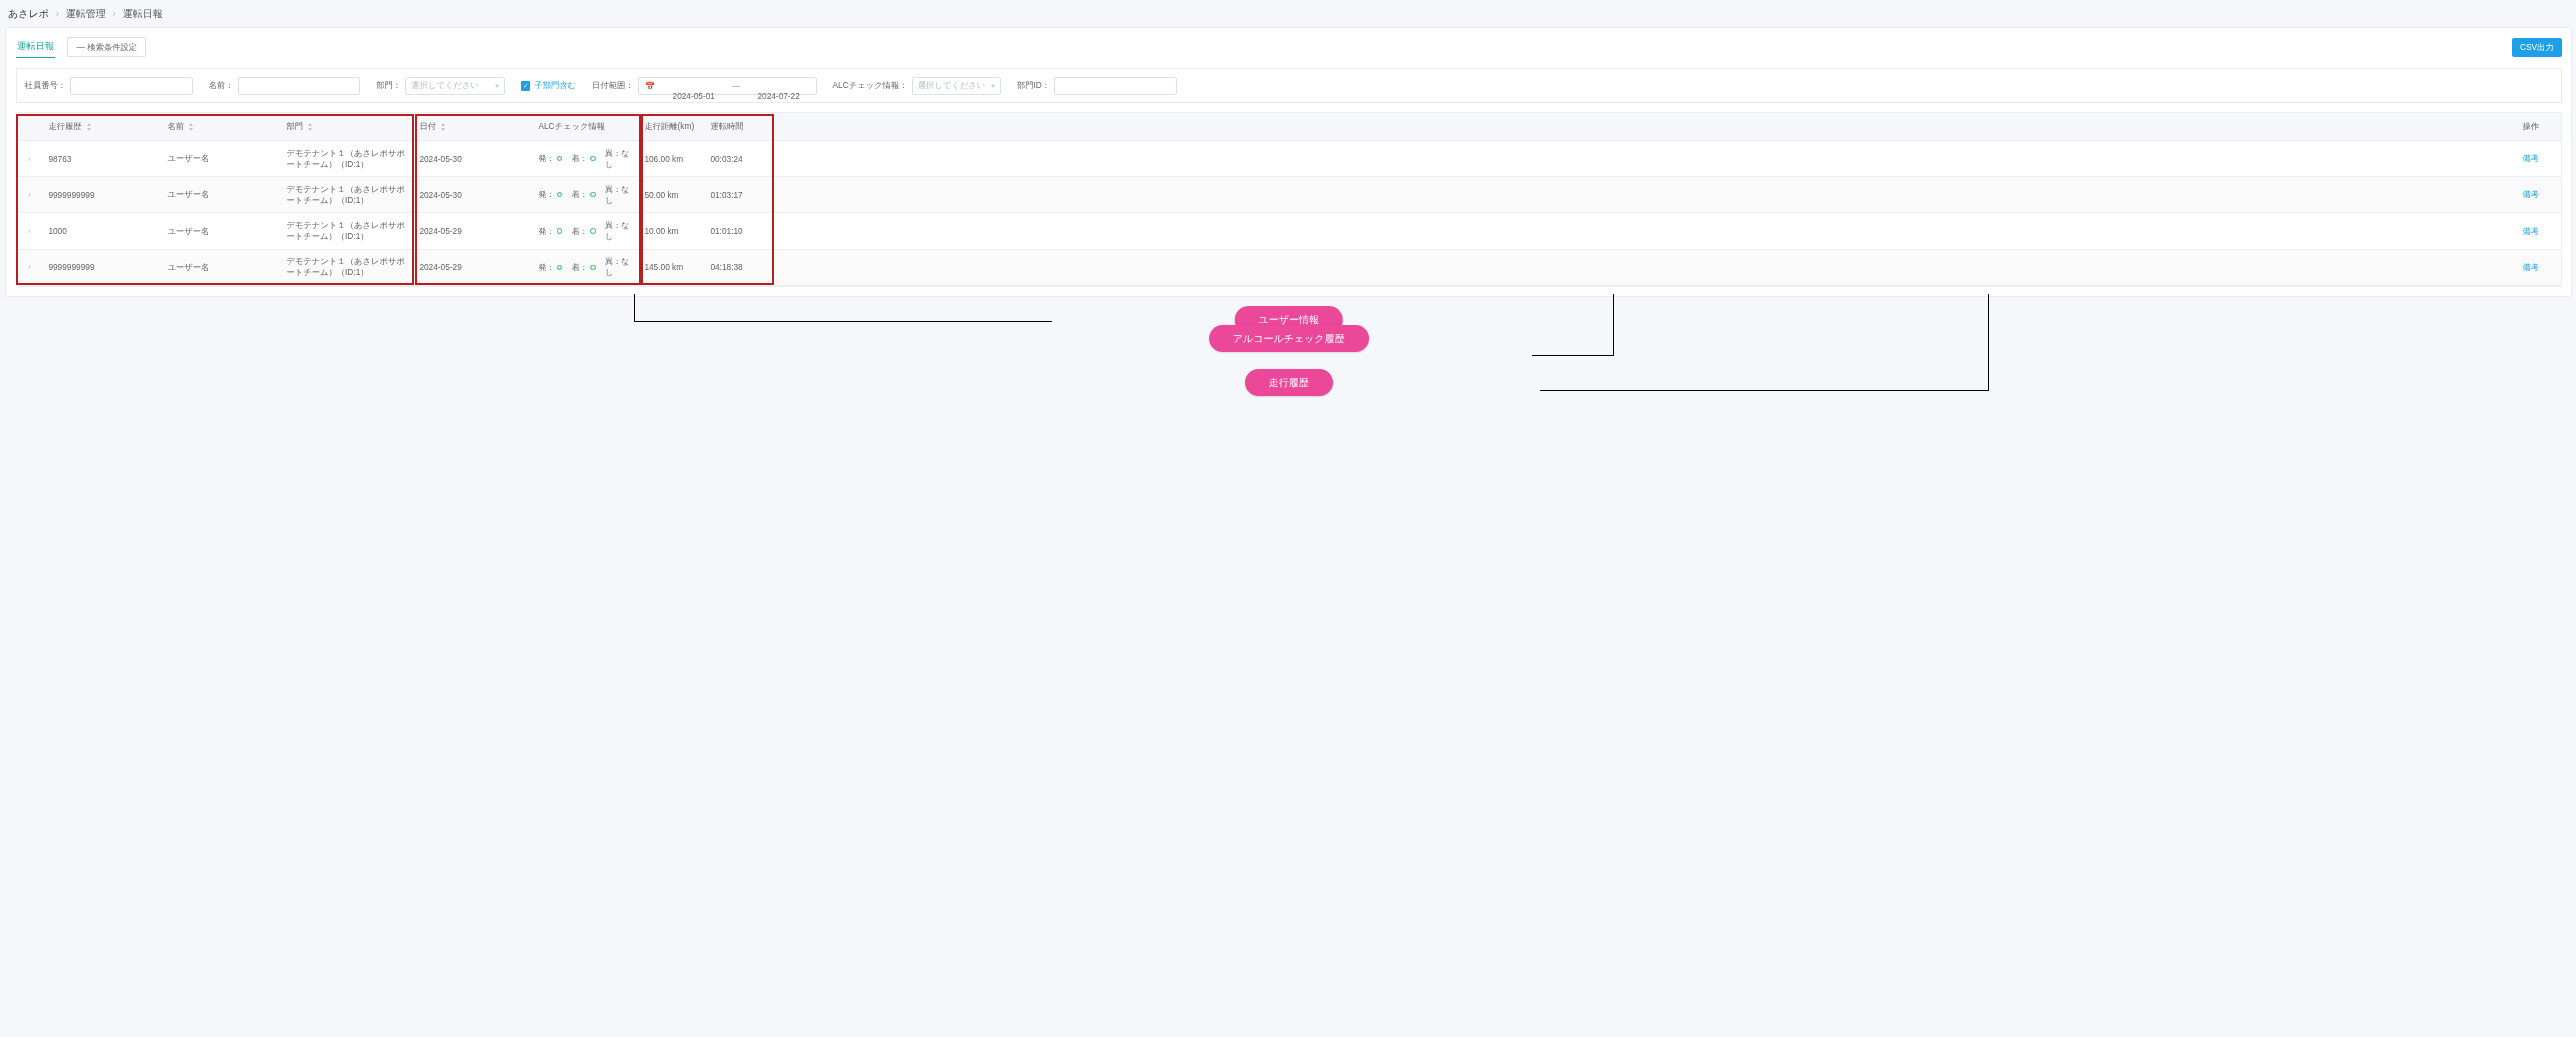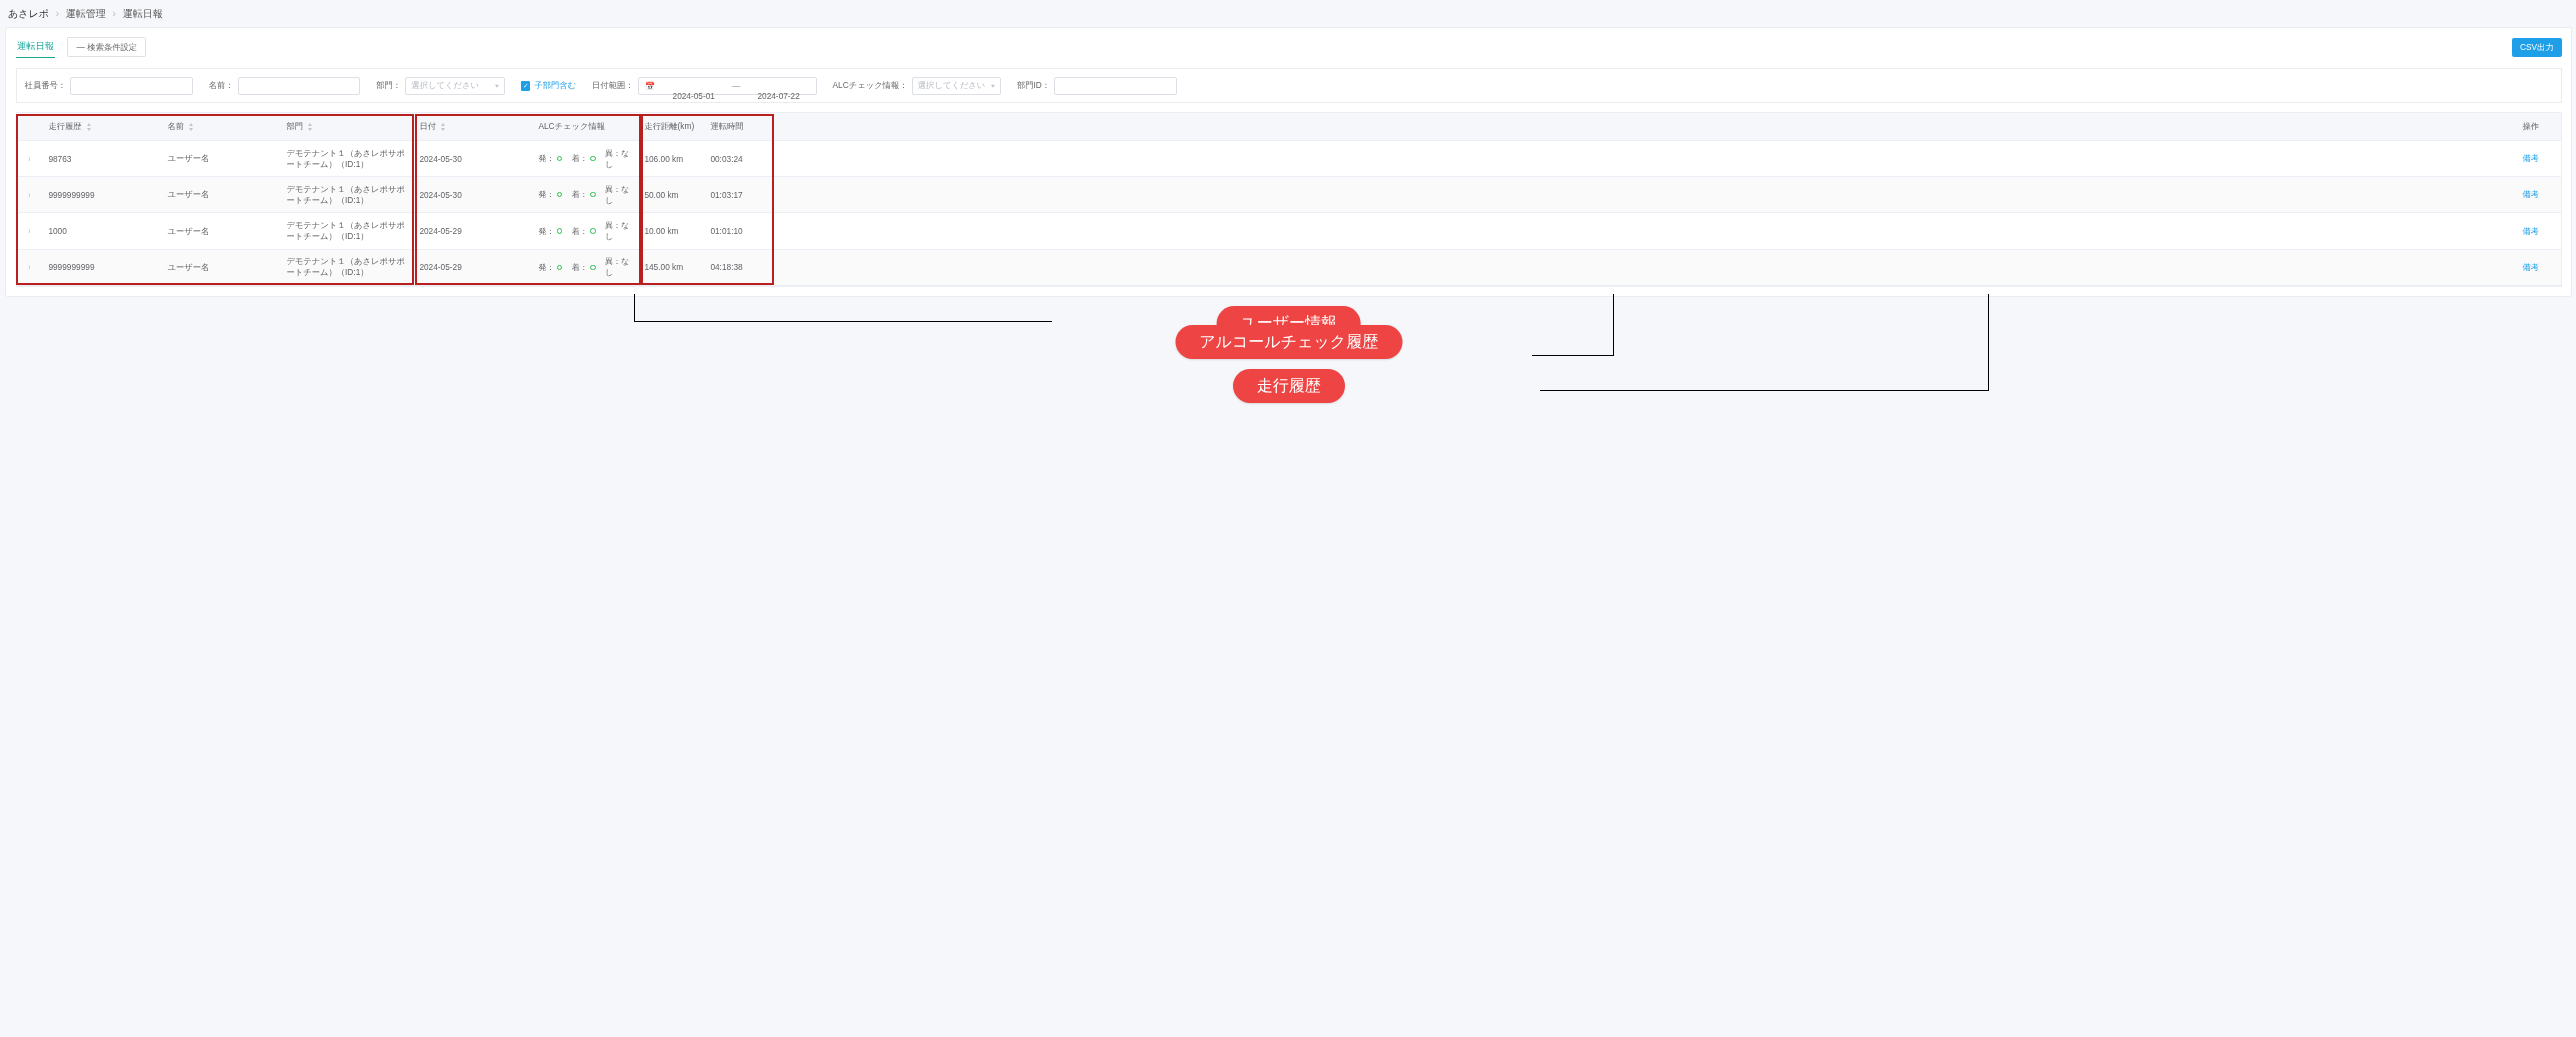--- a/index.html
+++ b/index.html
@@ -123,21 +123,21 @@
   .mono { font-family: Liberation Sans, sans-serif; }
 
   
   .hl {
     position: absolute; border: 2px solid #b81f1f; pointer-events: none;
   }
   
   .ann-wrap { position: relative; height: 119px; }
   .bubble {
     position: absolute; left: 50%; transform: translateX(-50%);
-    background: #ef4444; color: #fff; font-size: 16px; font-weight: 500;
+    background: #ec4899; color: #fff; font-size: 10px; font-weight: 500;
     padding: 6.6px 24px; border-radius: 663px; white-space: nowrap;
     box-shadow: 0 0.7px 2px rgba(0,0,0,0.15);
   }
   .connector {
     position: absolute; border-left: 1.7px solid #000; border-bottom: 1.7px solid #000;
   }
   .connector-r { border-left: none; border-right: 1.7px solid #000; }
 </style>
 </head>
 <body>

